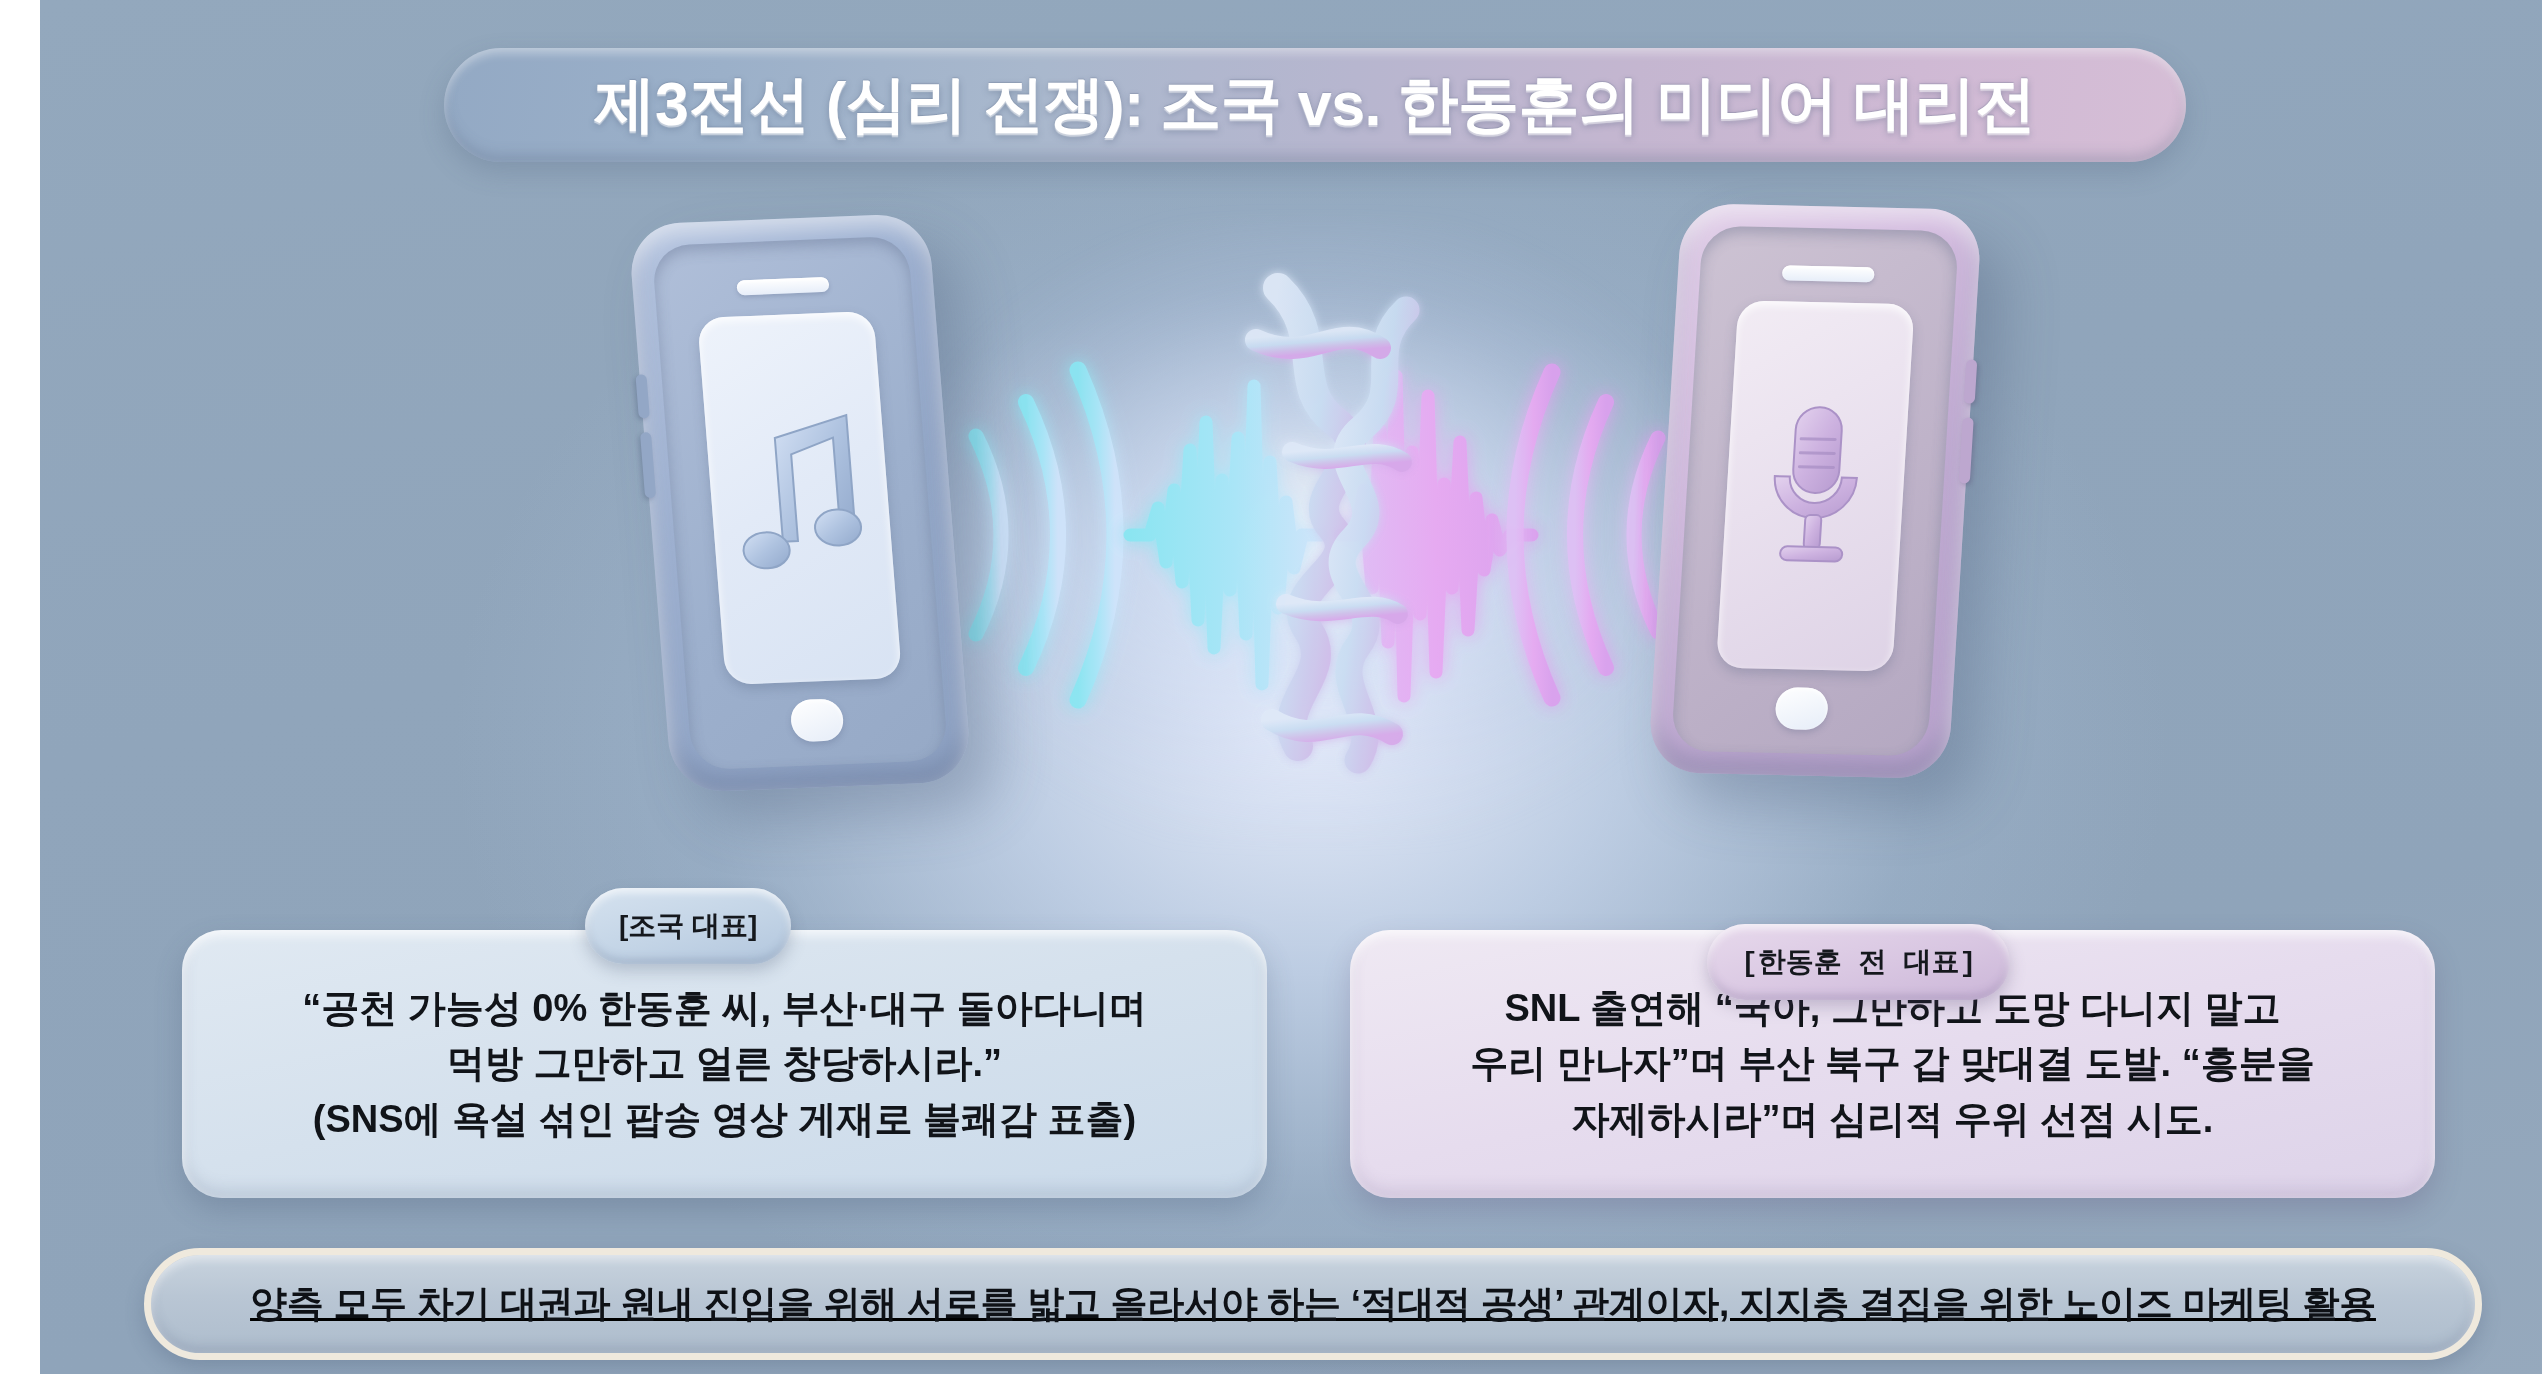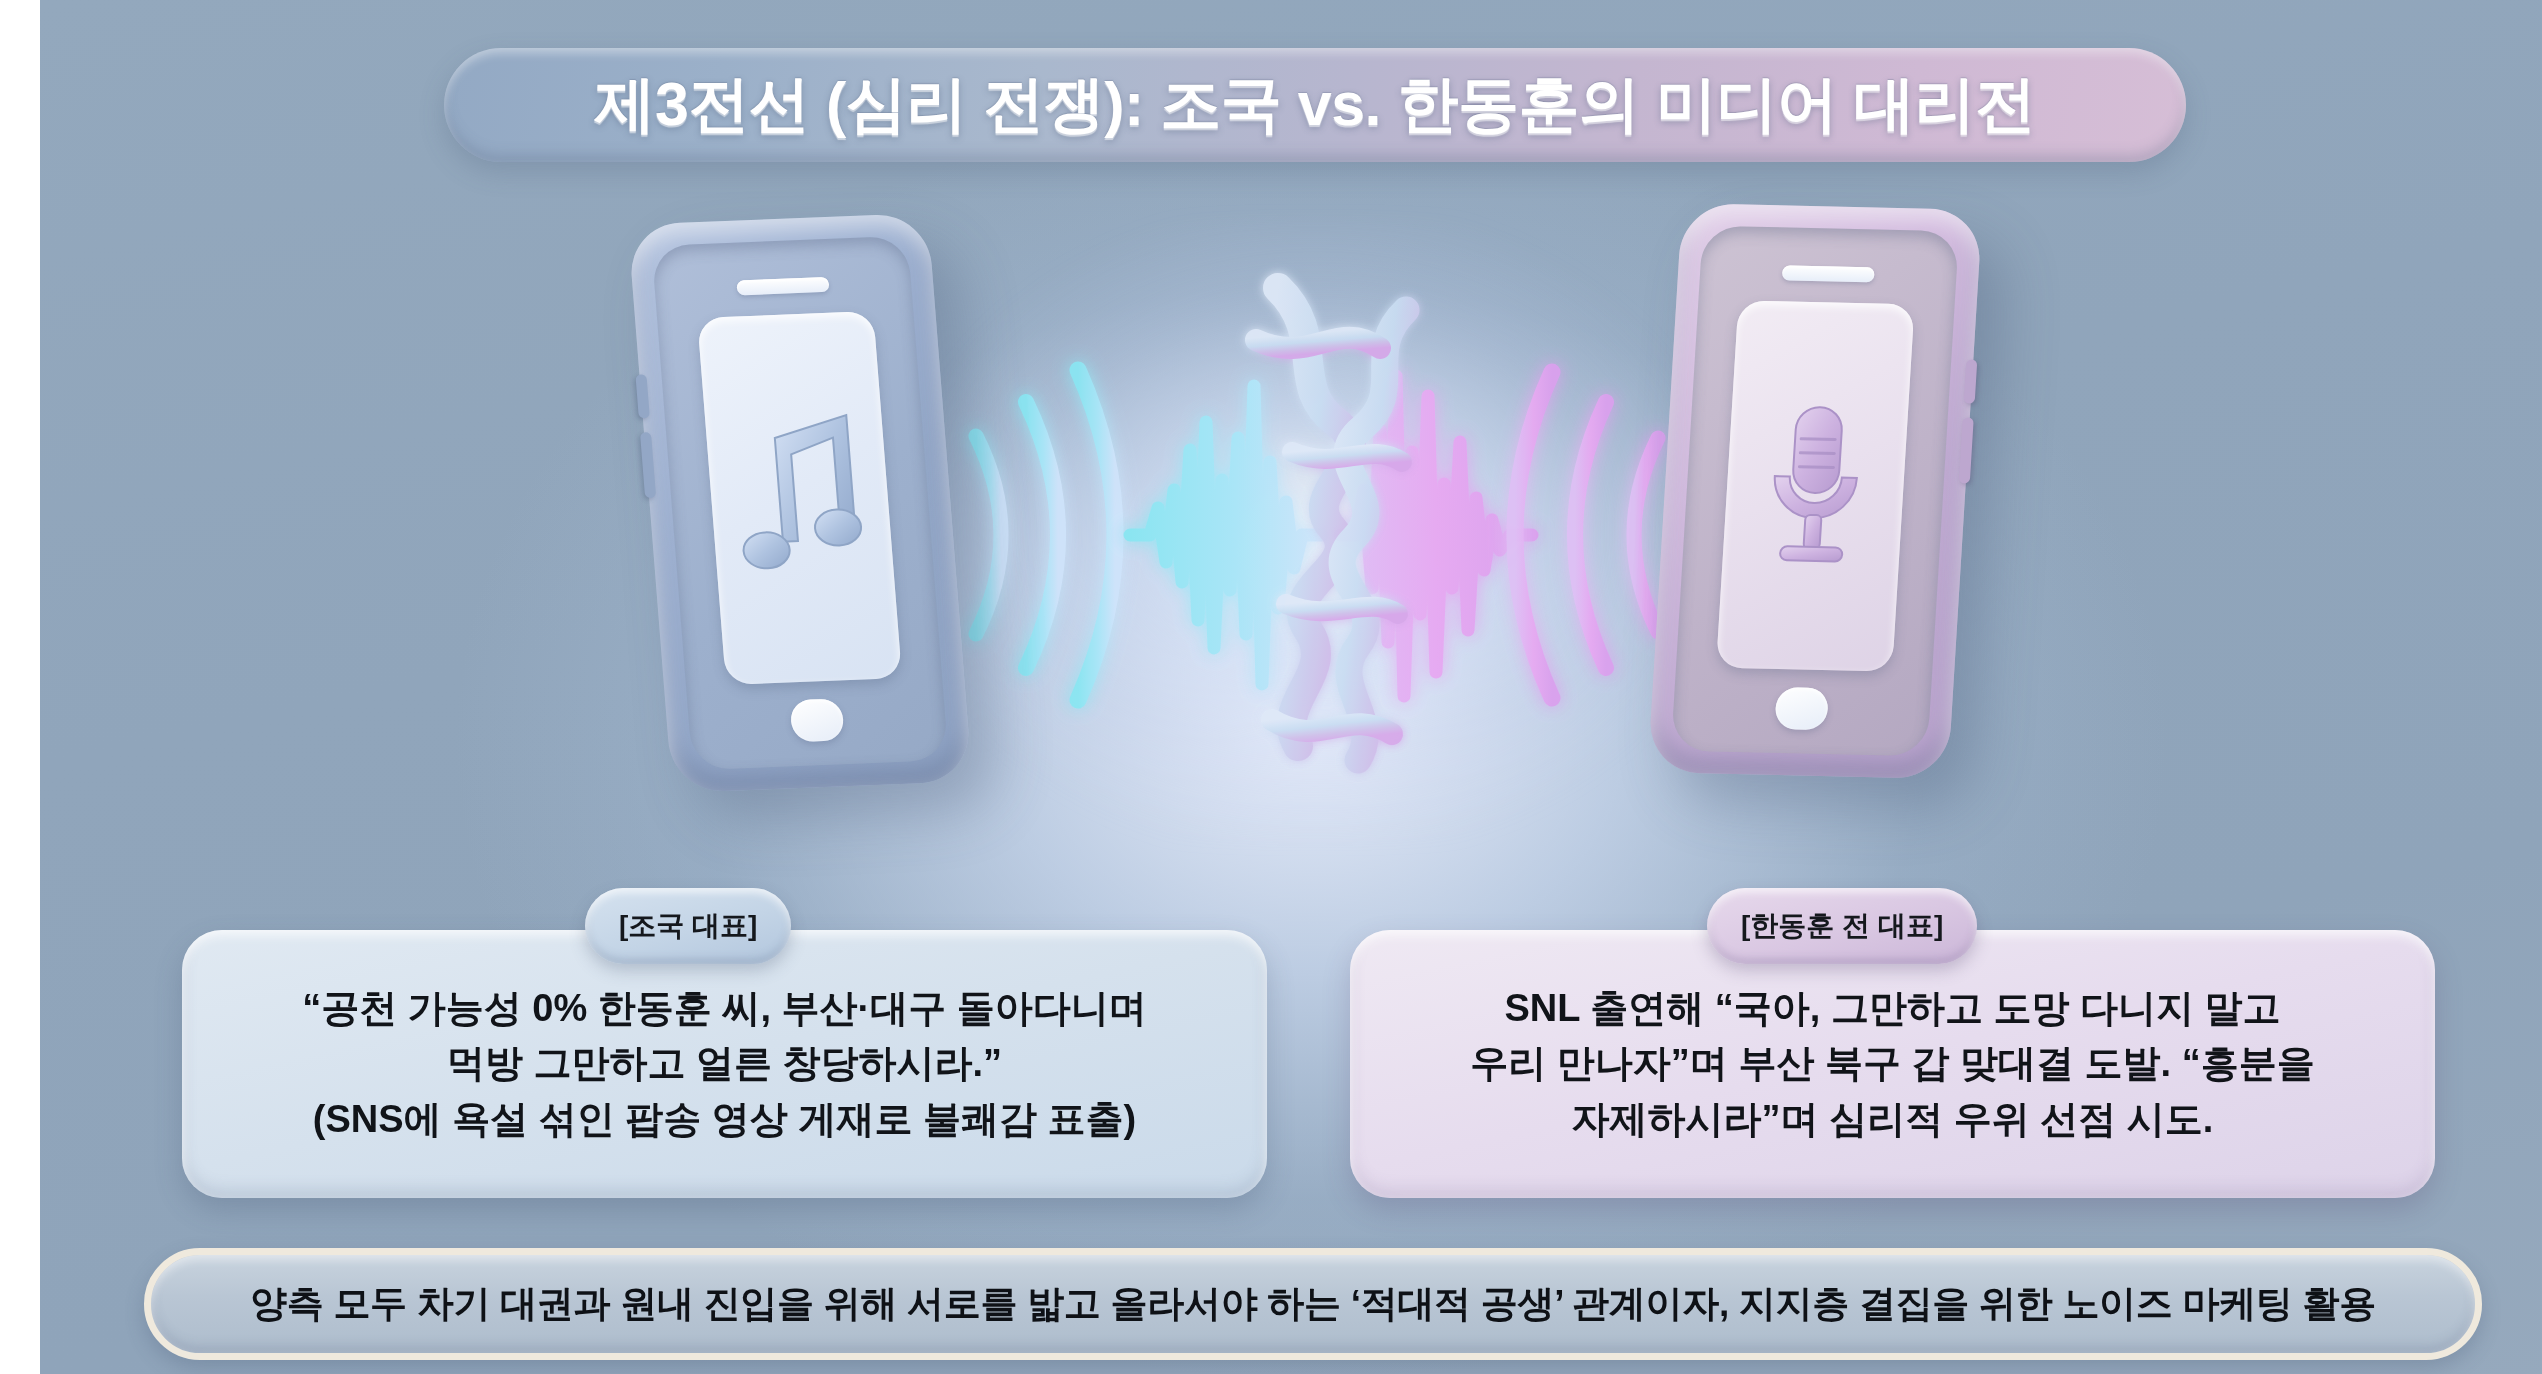--- a/index.html
+++ b/index.html
@@ -184,26 +184,27 @@
   }
   #badge-left {
     left: 545px; top: 888px;
     background: linear-gradient(165deg, #d5e2ef 0%, #c3d4e6 55%, #b2c6dd 100%);
     box-shadow:
       inset 0 4px 8px rgba(255,255,255,0.75),
       inset 0 -5px 9px rgba(86,104,134,0.26),
       0 7px 16px rgba(64,80,110,0.26);
   }
   #badge-right {
-    left: 1667px; top: 888px;
+    left: 1667px; top: 924px;
     background: linear-gradient(165deg, #e7d9ec 0%, #d9c7e2 55%, #cbb6d8 100%);
     box-shadow:
       inset 0 4px 8px rgba(255,255,255,0.75),
       inset 0 -5px 9px rgba(104,86,134,0.26),
       0 7px 16px rgba(82,64,110,0.26);
+    font-family: Liberation Mono, monospace;
   }
 
   
   .quote-card {
     position: absolute;
     top: 930px;
     width: 1085px;
     height: 268px;
     border-radius: 40px;
     display: flex;
@@ -248,20 +249,21 @@
     background: linear-gradient(180deg, #c8d3de 0%, #b9c6d4 42%, #aebdcd 100%);
     border: 7px solid #efe9dd;
     display: flex;
     align-items: center;
     justify-content: center;
     box-shadow:
       inset 0 4px 10px rgba(255,255,255,0.55),
       inset 0 -6px 12px rgba(80,96,126,0.22),
       0 8px 20px rgba(60,76,106,0.24);
     z-index: 7;
+    text-decoration: underline;
   }
   #bottom-text {
     font-size: 37px;
     font-weight: 700;
     color: #0e1116;
     white-space: nowrap;
     letter-spacing: -0.3px;
   }
 </style>
 </head>

